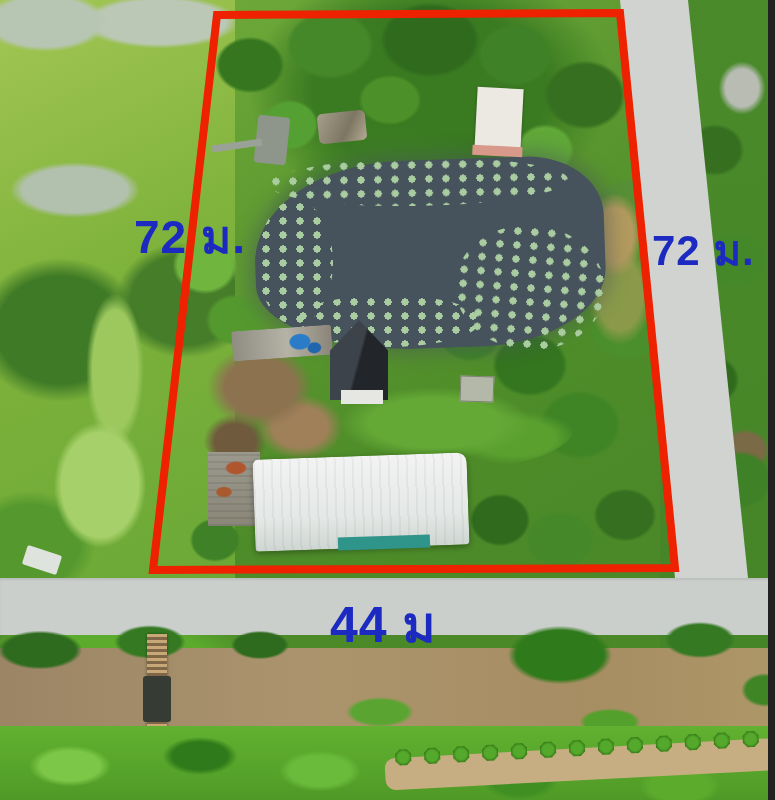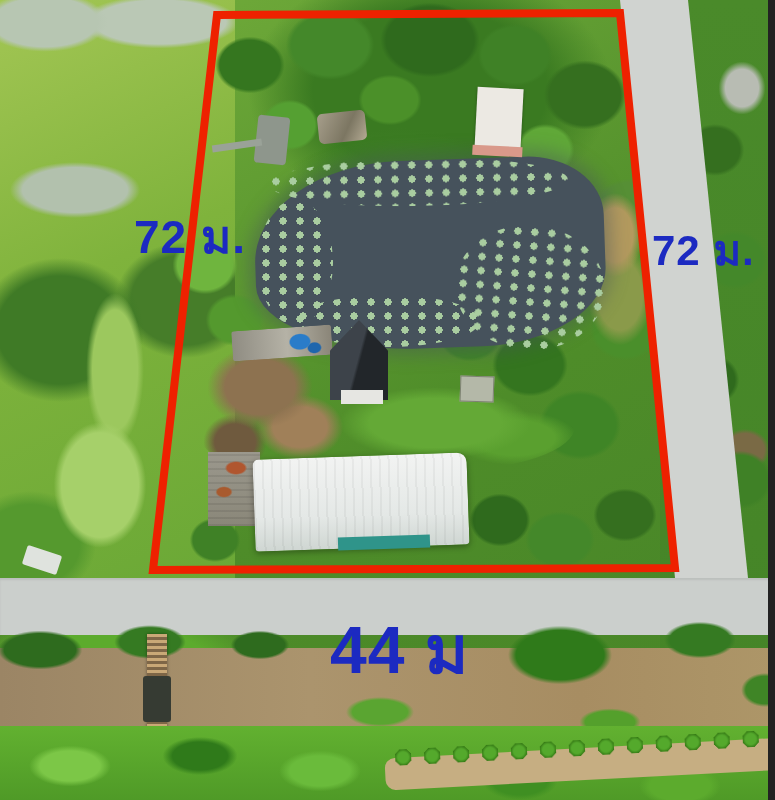--- a/index.html
+++ b/index.html
@@ -154,21 +154,21 @@
   .bush-row{left:388px;top:734px;width:385px;height:30px;transform:rotate(-3deg);
     background-image:radial-gradient(circle 9px at 15px 14px,#54a92c 60%,#357a15 92%,rgba(0,0,0,0) 94%);
     background-size:29px 28px;}
 
   
   svg.boundary{left:0;top:0;width:775px;height:800px;overflow:visible;}
   .dim-label{color:#1c2ac1;font-weight:700;white-space:nowrap;line-height:1;
     letter-spacing:1px;}
   .dim-left{left:134px;top:214px;font-size:46px;}
   .dim-right{left:652px;top:230px;font-size:42px;}
-  .dim-bottom{left:330px;top:617px;font-size:66px;}
+  .dim-bottom{left:330px;top:600px;font-size:50px;}
 </style>
 </head>
 <body>
 
 <div id="photo">
   <div class="base"></div>
   <div class="marsh"></div>
   <div class="plot-foliage"></div>
   <div class="dry-brush"></div>
 

